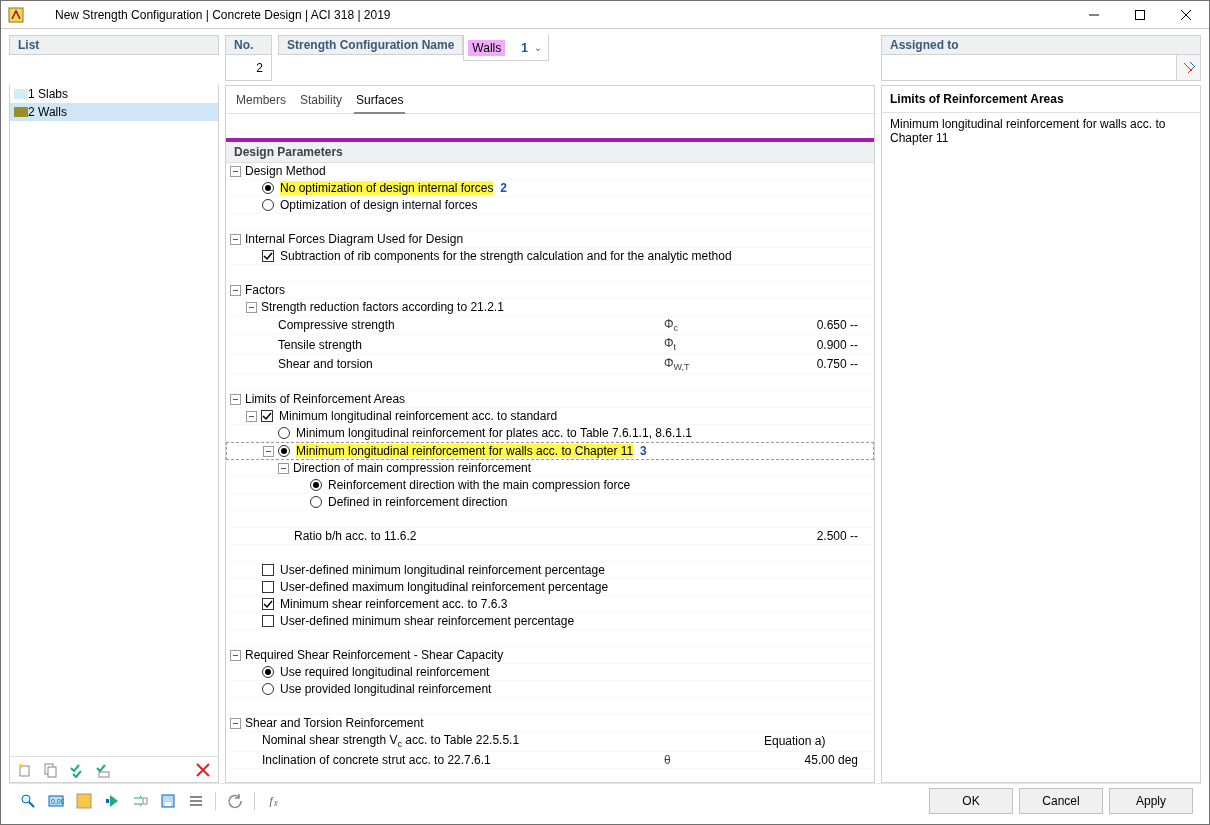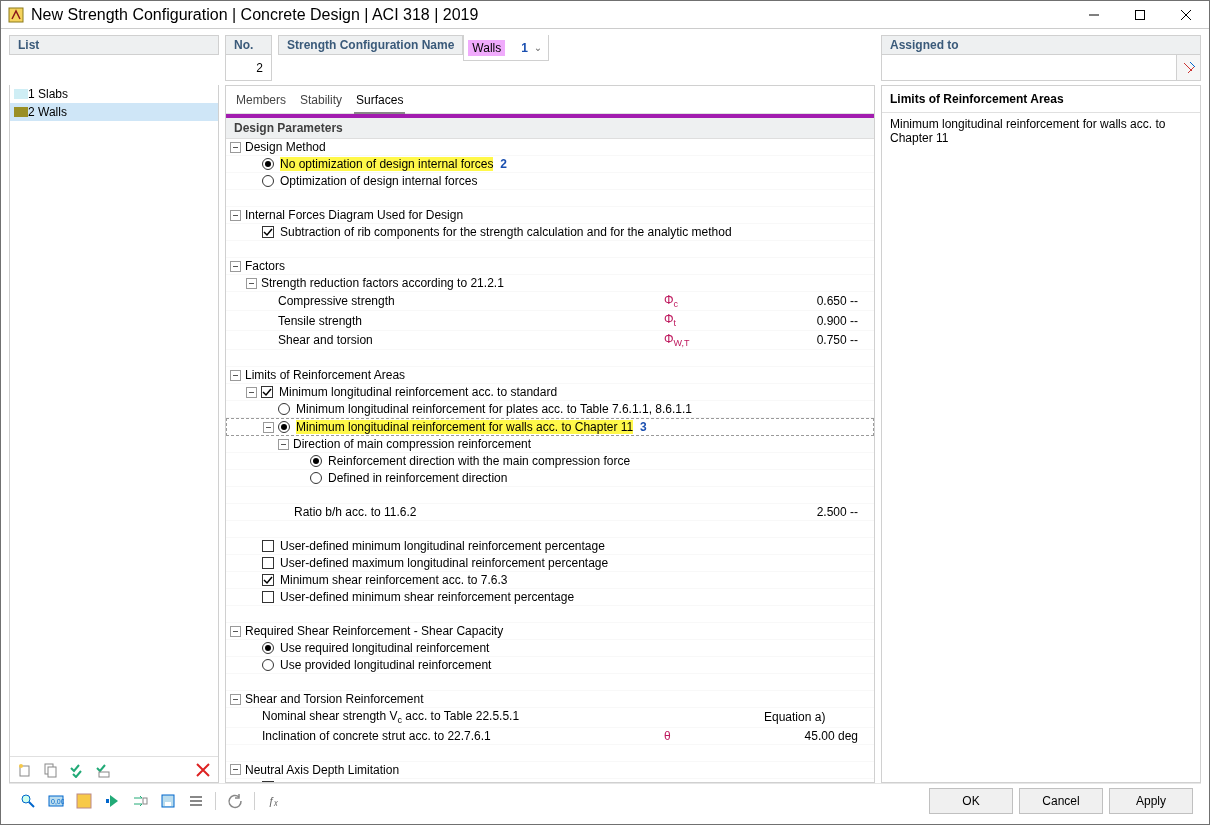--- a/index.html
+++ b/index.html
@@ -2,21 +2,21 @@
 <html><head>
 <meta charset="utf-8">
 <style>
   * { box-sizing:border-box; margin:0; padding:0; }
   html,body { height:100%; font-family:"Segoe UI",Tahoma,Arial,sans-serif; font-size:12px; color:#000; }
   body { background:#fff; }
 
   .window { width:1210px; height:825px; border:1px solid #707070; display:flex; flex-direction:column; }
   .titlebar { height:28px; display:flex; align-items:center; border-bottom:1px solid #ccc; background:#fff; }
   .titlebar .icon { width:18px; height:18px; margin:0 6px; }
-  .titlebar .title { flex:1; font-size:16px; color:#000; }
+  .titlebar .title { flex:1; font-size:12px; color:#000;margin-left:24px; }
   .win-btn { width:46px; height:28px; display:flex; align-items:center; justify-content:center; color:#000; }
 
   .content { flex:1; display:flex; flex-direction:column; padding:6px 8px 6px 8px; gap:0; background:#fff; overflow:hidden;}
   .top-row { display:flex; gap:6px; margin-bottom:4px; }
   .panel-header { height:20px; background:#eef0f1; border:1px solid #d0d0d0; display:flex; align-items:center; padding:0 8px; font-weight:bold; color:#3a5a7a; }
 
   .list-panel { width:210px; display:flex; flex-direction:column; }
   .list-item { display:flex; align-items:center; padding:2px 6px 2px 4px; gap:0; }
   .list-item.selected { background:#cfe6f7; }
   .swatch { width:14px; height:10px; display:inline-block; }
@@ -36,30 +36,30 @@
   .assign-body { height:26px; display:flex; align-items:center; border:1px solid #d0d0d0; border-top:none;}
   .assign-body .txt { flex:1; padding:0 6px; color:#888;}
   .assign-body .pick { width:24px; height:100%; display:flex; align-items:center; justify-content:center; border-left:1px solid #d0d0d0; background:#f6f6f6; }
 
   .main-row { display:flex; gap:6px; flex:1; min-height:0; }
   .left-col { width:210px; display:flex; flex-direction:column; }
   .left-body { flex:1; border:1px solid #d0d0d0; border-top:none; display:flex; flex-direction:column; }
   .left-tools { height:26px; display:flex; align-items:center; gap:4px; padding:0 4px; border-top:1px solid #e0e0e0;}
   .tool-btn { width:22px; height:22px; display:flex; align-items:center; justify-content:center; border:1px solid transparent; }
 
-  .mid-col { flex:1; display:flex; flex-direction:column; border:1px solid #d0d0d0; min-width:0;}
+  .mid-col { flex:1; display:flex; flex-direction:column; border:1px solid #d0d0d0; min-width:0;gap:24px;}
   .tabs-row { display:flex; gap:10px; padding:4px 8px 0 8px; border-bottom:1px solid #e0e0e0; }
   .tab { padding:3px 2px 5px 2px; color:#444; cursor:default;}
   .tab.active { color:#000; border-bottom:2px solid #888; margin-bottom:-1px;}
 
   .grid { flex:1; overflow:auto; background:#fff; }
   .sec-hdr { background:#eef0f1; font-weight:bold; color:#404040; padding:3px 8px; border-top:4px solid #a21caf; border-bottom:1px solid #dedede;}
   .row { display:flex; align-items:center; padding:1px 0 1px 4px; min-height:17px; border-bottom:1px solid #f8f8f8;}
   .row .lbl { flex:1; }
-  .row .sym { width:100px; color:#be185d; }
+  .row .sym { width:100px; color:#404040; }
   .row .val { width:110px; text-align:right; padding-right:16px;}
   .expander { width:11px; height:11px; border:1px solid #9a9a9a; display:inline-flex; align-items:center; justify-content:center; margin-right:4px; background:#fff;}
   .expander::before { content:""; width:5px; height:1px; background:#555; }
   .ind { display:inline-block; }
   .ind.i1 { width:16px; } .ind.i2 { width:32px;} .ind.i3 { width:48px;} .ind.i4 { width:64px;} .ind.i5 { width:80px;}
 
   .radio,.check { width:12px; height:12px; border:1px solid #333; display:inline-flex; align-items:center; justify-content:center; margin-right:6px; background:#fff; flex-shrink:0;}
   .radio { border-radius:50%; }
   .radio.sel::after { content:""; width:6px; height:6px; border-radius:50%; background:#000;}
   .check.sel svg { display:block; } .check svg { display:none; }

